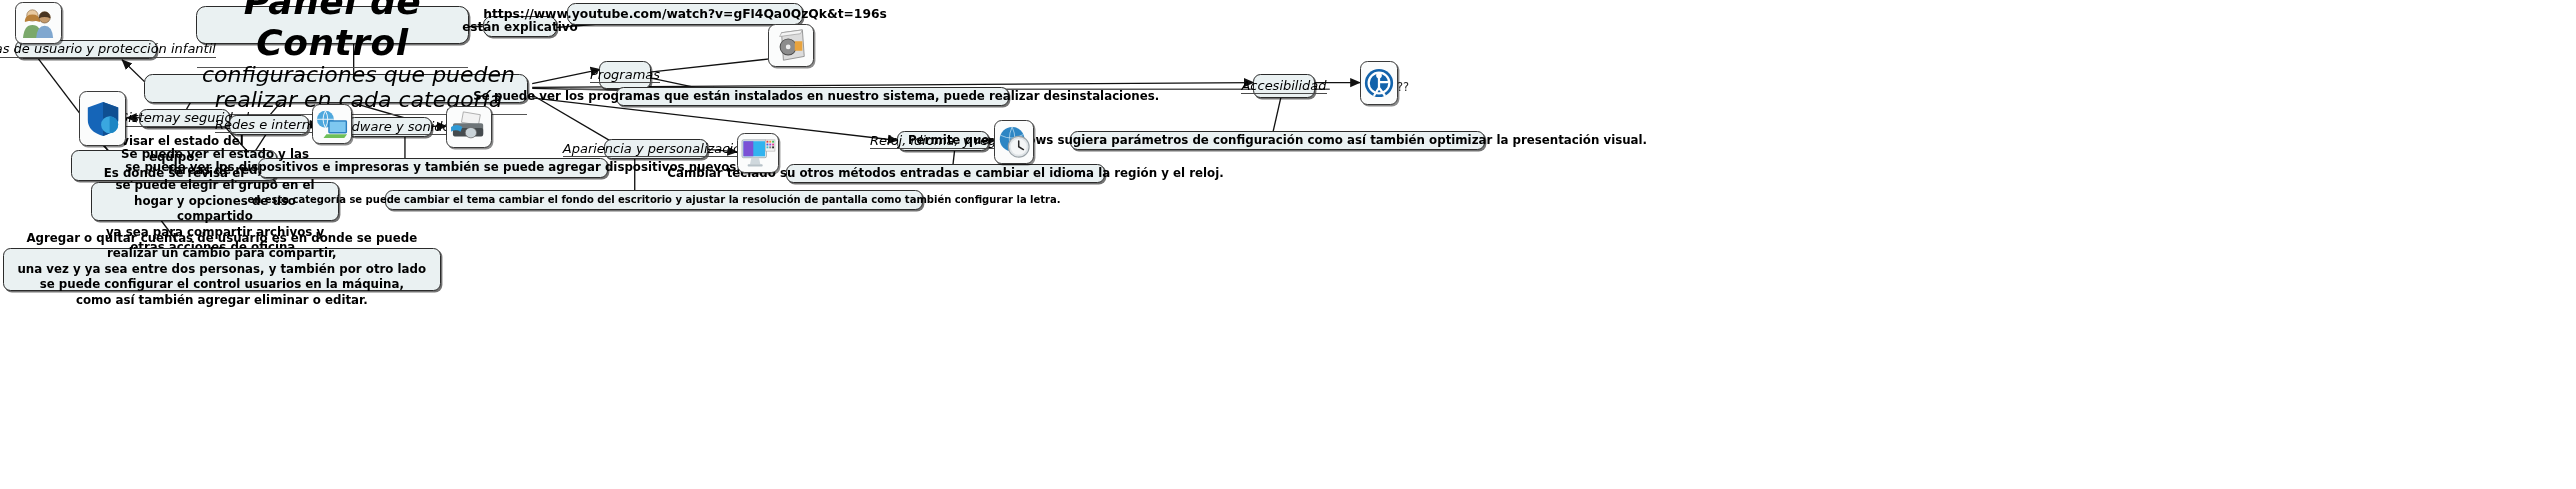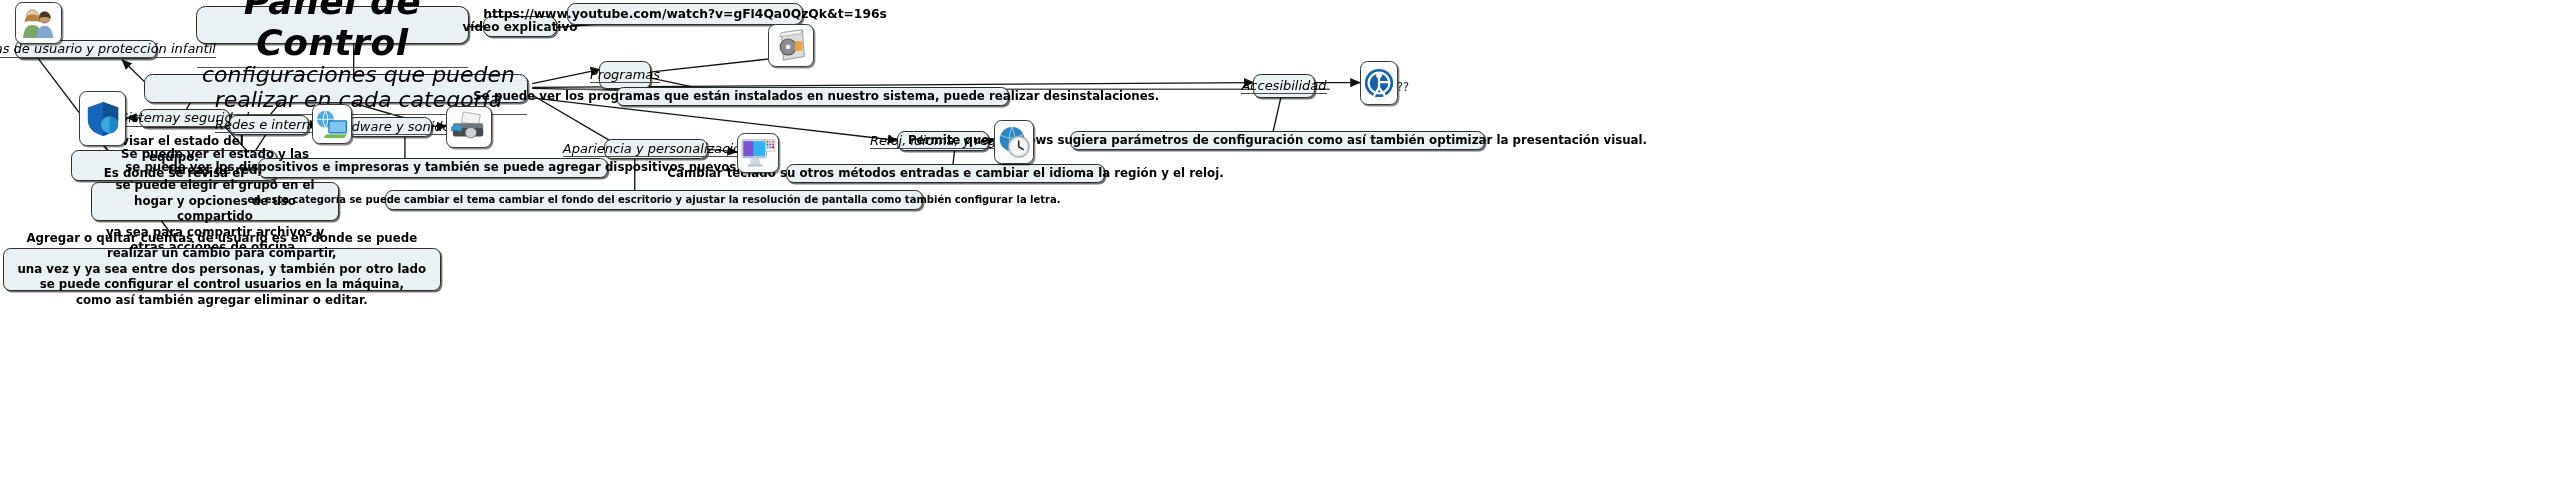--- a/index.html
+++ b/index.html
@@ -291,21 +291,21 @@
       <circle cx="17" cy="9" r="3" fill="#ffffff"></circle>
       <path d="M17 12 L17 22 M17 16 L26 16 M17 22 L12 30 M17 22 L23 30" stroke="#ffffff" stroke-width="2.4" fill="none" stroke-linecap="round"></path>
     </svg>
   </div>
 
   <div class="node title-node" style="left:196px; top:5.7px; width:273px; height:38px;">
     <span class="u">Panel de Control</span>
   </div>
 
   <div class="node label-node" style="left:483px; top:16px; width:74px; height:21px;">
-    <span>vídeo explicativo</span>
+    <span>están explicativo</span>
   </div>
 
   <div class="node url-node" style="left:567px; top:2.8px; width:236px; height:22px;">
     <span>https://www.youtube.com/watch?v=gFl4Qa0QzQk&amp;t=196s</span>
   </div>
 
   <div class="node chip" style="left:15px; top:40px; width:142px; height:19px;">
     <span class="u">Cuentas de usuario y protección infantil</span>
   </div>
 

